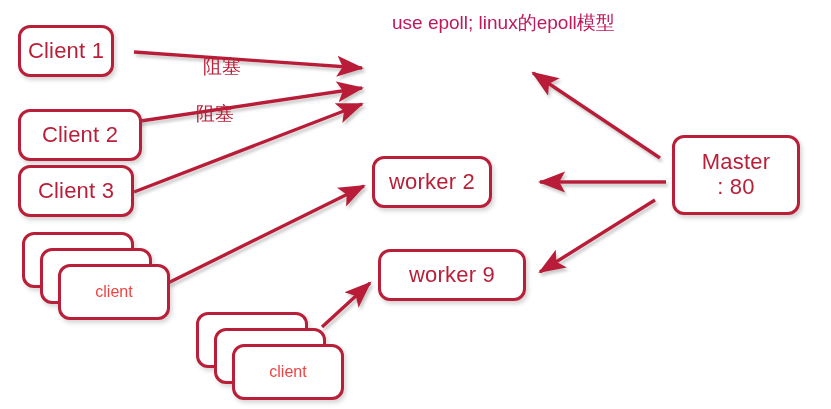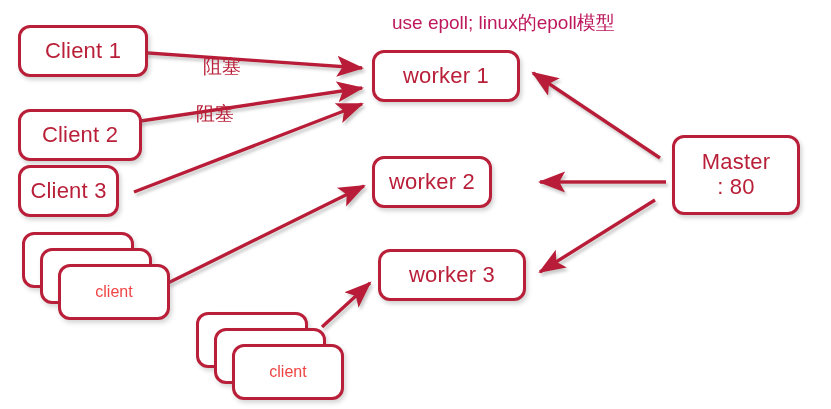--- a/index.html
+++ b/index.html
@@ -105,40 +105,39 @@
       <line x1="655" y1="200" x2="540" y2="272" marker-end="url(#ah)"></line>
     </g>
   </svg>
 
   <div class="caption" style="left:392px; top:10px;">use epoll; linux的epoll模型</div>
 
   <div class="edge-label" style="left:203px; top:30px;">阻塞</div>
 
   <div class="edge-label" style="left:196px; top:77px;">阻塞</div>
 
-  <div class="node" style="left:18px; top:25px; width:130px; height:52px;">Client 1</div>
+  <div class="node" style="left:18px; top:25px; width:96px; height:52px;">Client 1</div>
 
   <div class="node" style="left:18px; top:109px; width:124px; height:52px;">Client 2</div>
 
-  <div class="node" style="left:18px; top:165px; width:101px; height:52px;">Client 3</div>
+  <div class="node" style="left:18px; top:165px; width:116px; height:52px;">Client 3</div>
 
   <div class="stack" style="left:22px; top:232px; width:150px; height:90px;">
     <div class="card" style="left:0px; top:0px; width:112px; height:56px;"></div>
     <div class="card" style="left:18px; top:16px; width:112px; height:56px;"></div>
     <div class="card front" style="left:36px; top:32px; width:112px; height:56px;">client</div>
   </div>
 
   <div class="stack" style="left:196px; top:312px; width:150px; height:92px;">
     <div class="card" style="left:0px; top:0px; width:112px; height:56px;"></div>
     <div class="card" style="left:18px; top:16px; width:112px; height:56px;"></div>
     <div class="card front" style="left:36px; top:32px; width:112px; height:56px;">client</div>
   </div>
 
-  <div class="node" style="left:372px; top:50px; width:148px; height:52px;">worker 1</div>
 
   <div class="node" style="left:372px; top:156px; width:120px; height:52px;">worker 2</div>
 
-  <div class="node" style="left:378px; top:249px; width:148px; height:52px;">worker 3</div>
+  <div class="node" style="left:378px; top:249px; width:148px; height:52px;">worker 9</div>
 
   <div class="node master" style="left:672px; top:135px; width:128px; height:80px;">Master
 : 80</div>
 
 </div>
 
 </body></html>

